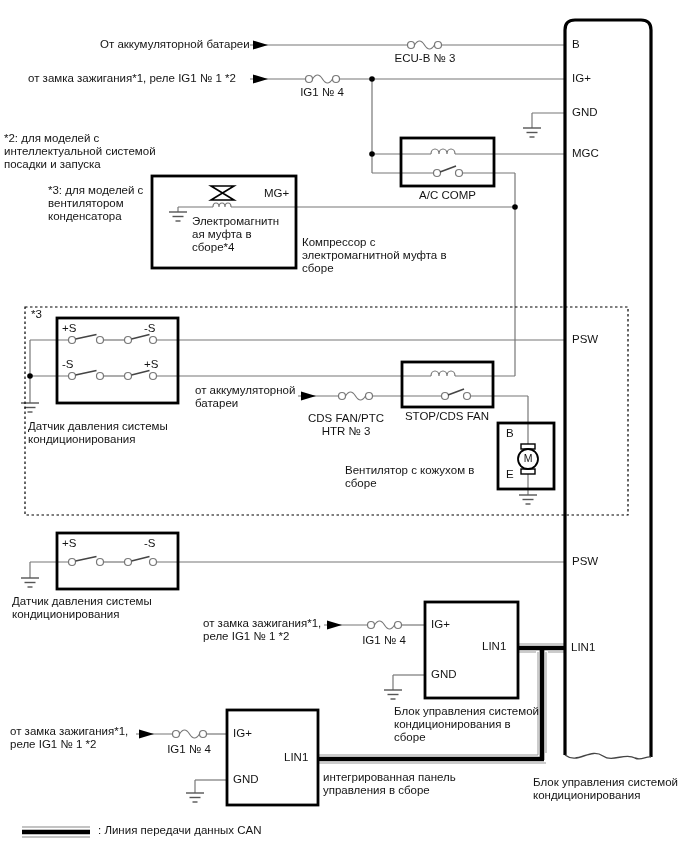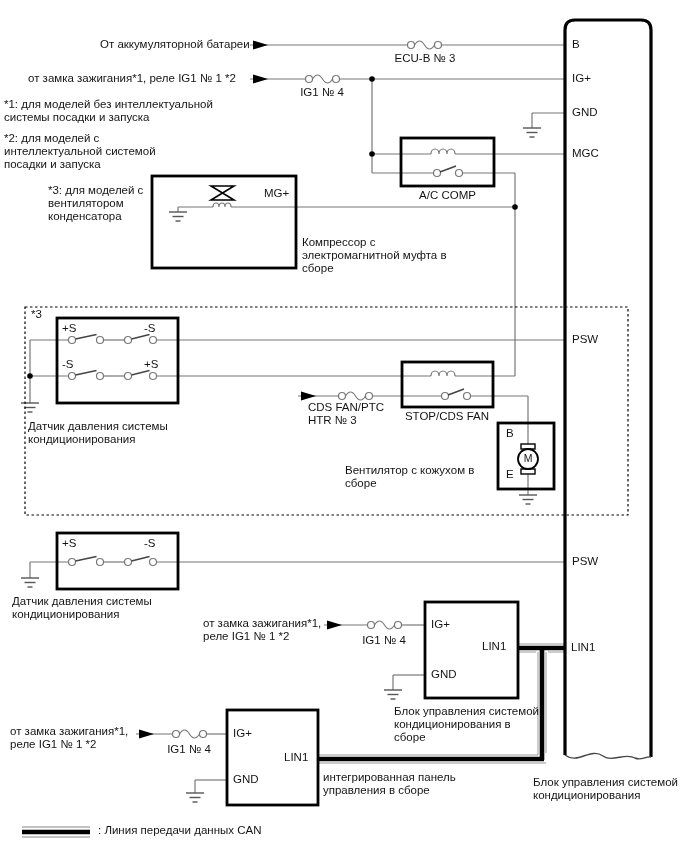--- a/index.html
+++ b/index.html
@@ -242,56 +242,59 @@
     <path d="M22,832 H90" stroke="#000" stroke-width="4.6"></path>
     <path d="M22,837 H90" stroke="#888" stroke-width="1.2"></path>
   </g>
 </svg>
 
 <div class="lbl" style="left:100px;top:38px;">От аккумуляторной батареи</div>
 <div class="lbl" style="left:28px;top:72px;">от замка зажигания*1, реле IG1 № 1 *2</div>
 <div class="lbl ctr" style="left:390px;top:52px;width:70px;">ECU-B № 3</div>
 <div class="lbl ctr" style="left:296px;top:86px;width:52px;">IG1 № 4</div>
 
-<div class="lbl" style="left:4px;top:98px;">*1: для моделей без интеллектуальной
-системы посадки и запуска</div>
 <div class="lbl" style="left:4px;top:132px;">*2: для моделей с
 интеллектуальной системой
 посадки и запуска</div>
 <div class="lbl" style="left:20px;top:184px;margin-left:28px;">*3: для моделей с
 вентилятором
 конденсатора</div>
 
 <div class="lbl" style="left:572px;top:38px;">B</div>
 <div class="lbl" style="left:572px;top:72px;">IG+</div>
 <div class="lbl" style="left:572px;top:106px;">GND</div>
 <div class="lbl" style="left:572px;top:147px;">MGC</div>
 <div class="lbl" style="left:572px;top:333px;">PSW</div>
 <div class="lbl" style="left:572px;top:555px;">PSW</div>
 <div class="lbl" style="left:571px;top:641px;">LIN1</div>
 <div class="lbl" style="left:533px;top:776px;">Блок управления системой
 кондиционирования</div>
 
 <div class="lbl ctr" style="left:401px;top:189px;width:93px;">A/C COMP</div>
 
 <div class="lbl" style="left:264px;top:187px;">MG+</div>
+<div class="lbl" style="left:192px;top:215px;">Электромагнитн
+ая муфта в
+сборе*4</div>
 <div class="lbl" style="left:302px;top:236px;">Компрессор с
 электромагнитной муфта в
 сборе</div>
 
 <div class="lbl" style="left:31px;top:308px;">*3</div>
 
 <div class="lbl" style="left:62px;top:322px;">+S</div>
 <div class="lbl" style="left:144px;top:322px;">-S</div>
 <div class="lbl" style="left:62px;top:358px;">-S</div>
 <div class="lbl" style="left:144px;top:358px;">+S</div>
 <div class="lbl" style="left:28px;top:420px;">Датчик давления системы
 кондиционирования</div>
 
-<div class="lbl" style="left:308px;top:401px;">CDS FAN/PTC
+<div class="lbl" style="left:195px;top:384px;">от аккумуляторной
+батареи</div>
+<div class="lbl" style="left:308px;top:412px;text-align:center;">CDS FAN/PTC
 HTR № 3</div>
 <div class="lbl ctr" style="left:396px;top:410px;width:102px;">STOP/CDS FAN</div>
 
 <div class="lbl" style="left:506px;top:427px;">B</div>
 <div class="lbl ctr" style="left:521px;top:452px;width:14px;font-size:10.5px;">M</div>
 <div class="lbl" style="left:506px;top:468px;">E</div>
 <div class="lbl" style="left:345px;top:464px;">Вентилятор с кожухом в
 сборе</div>
 
 <div class="lbl" style="left:62px;top:537px;">+S</div>

